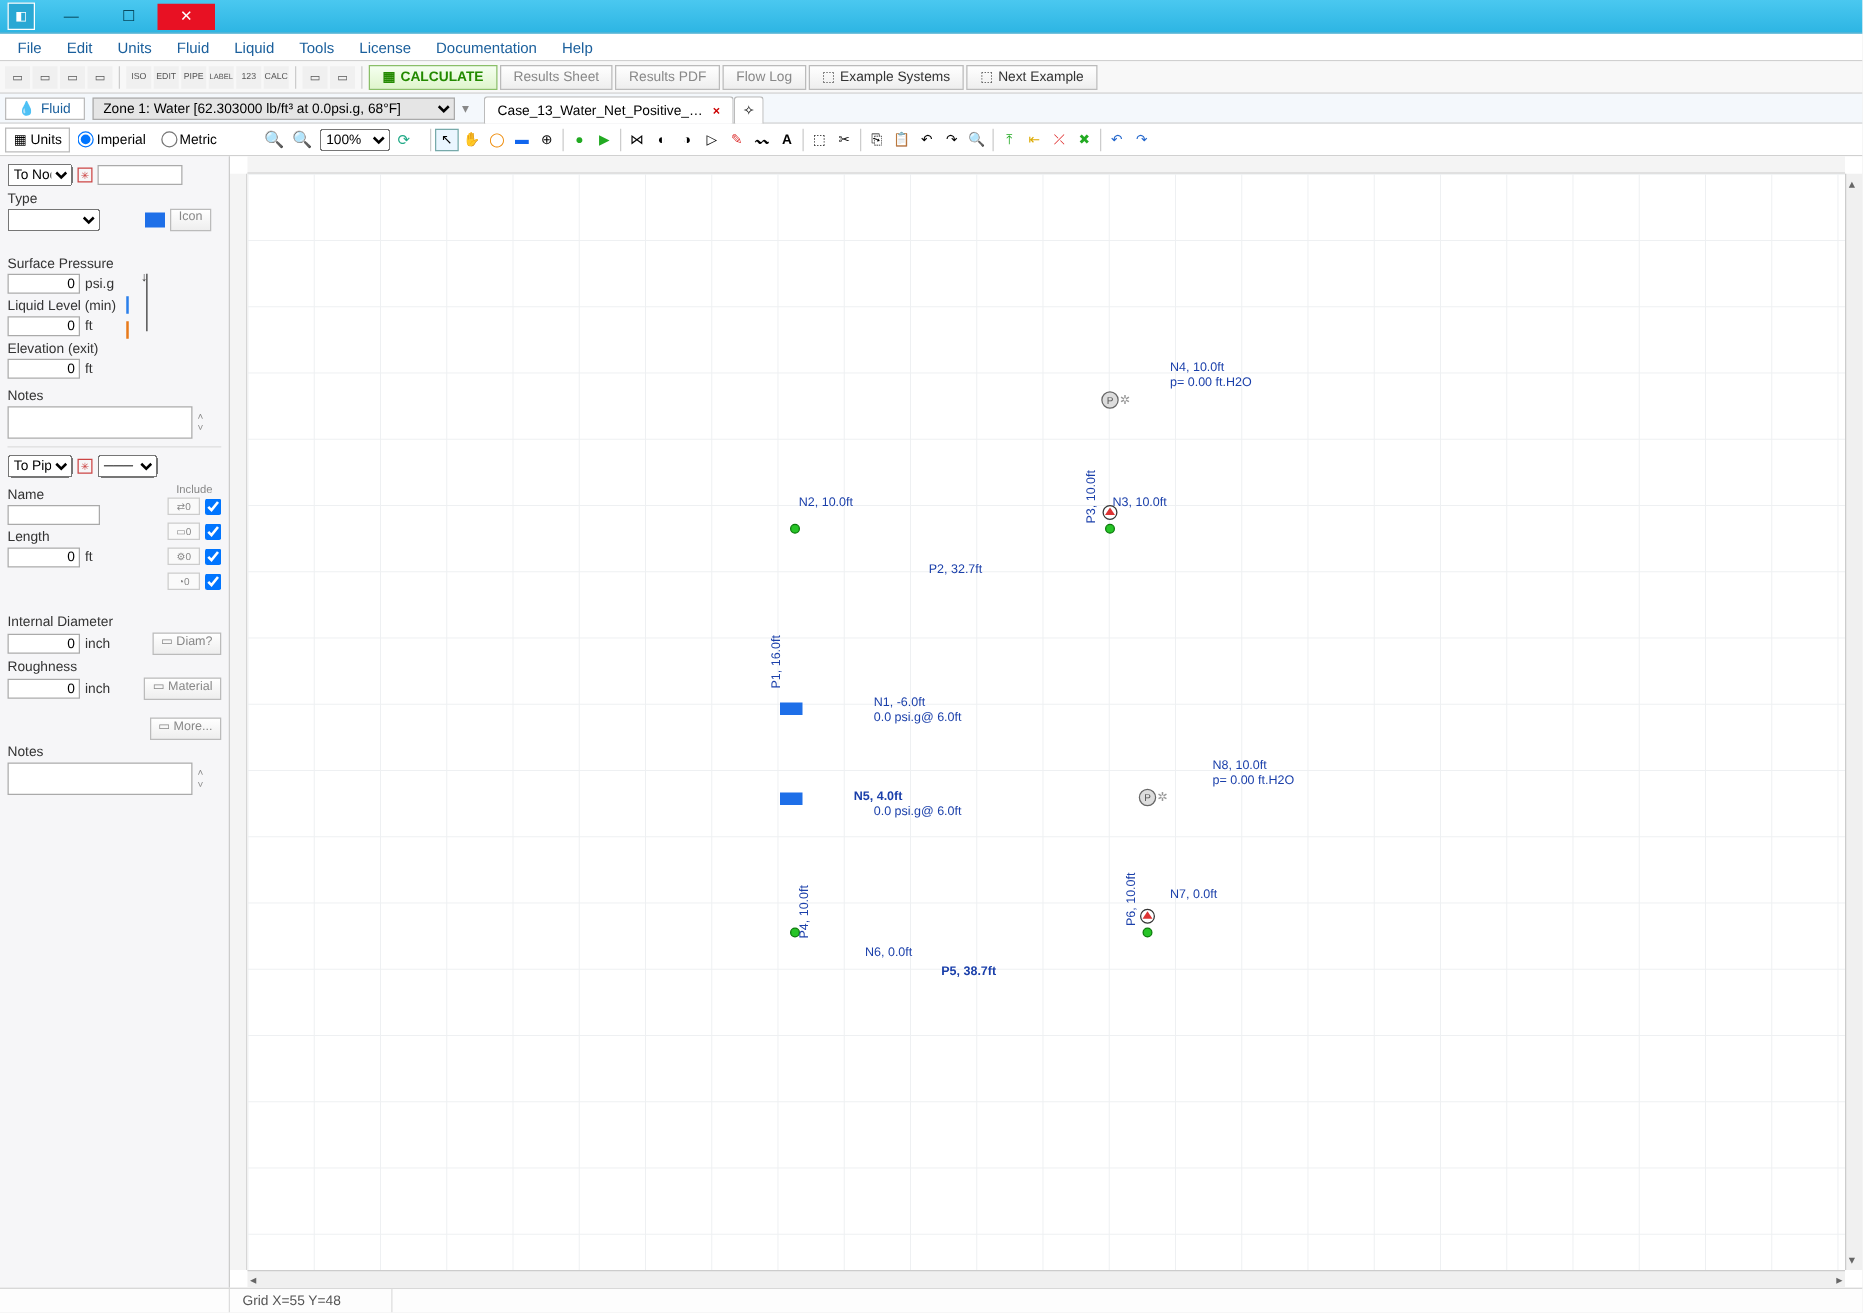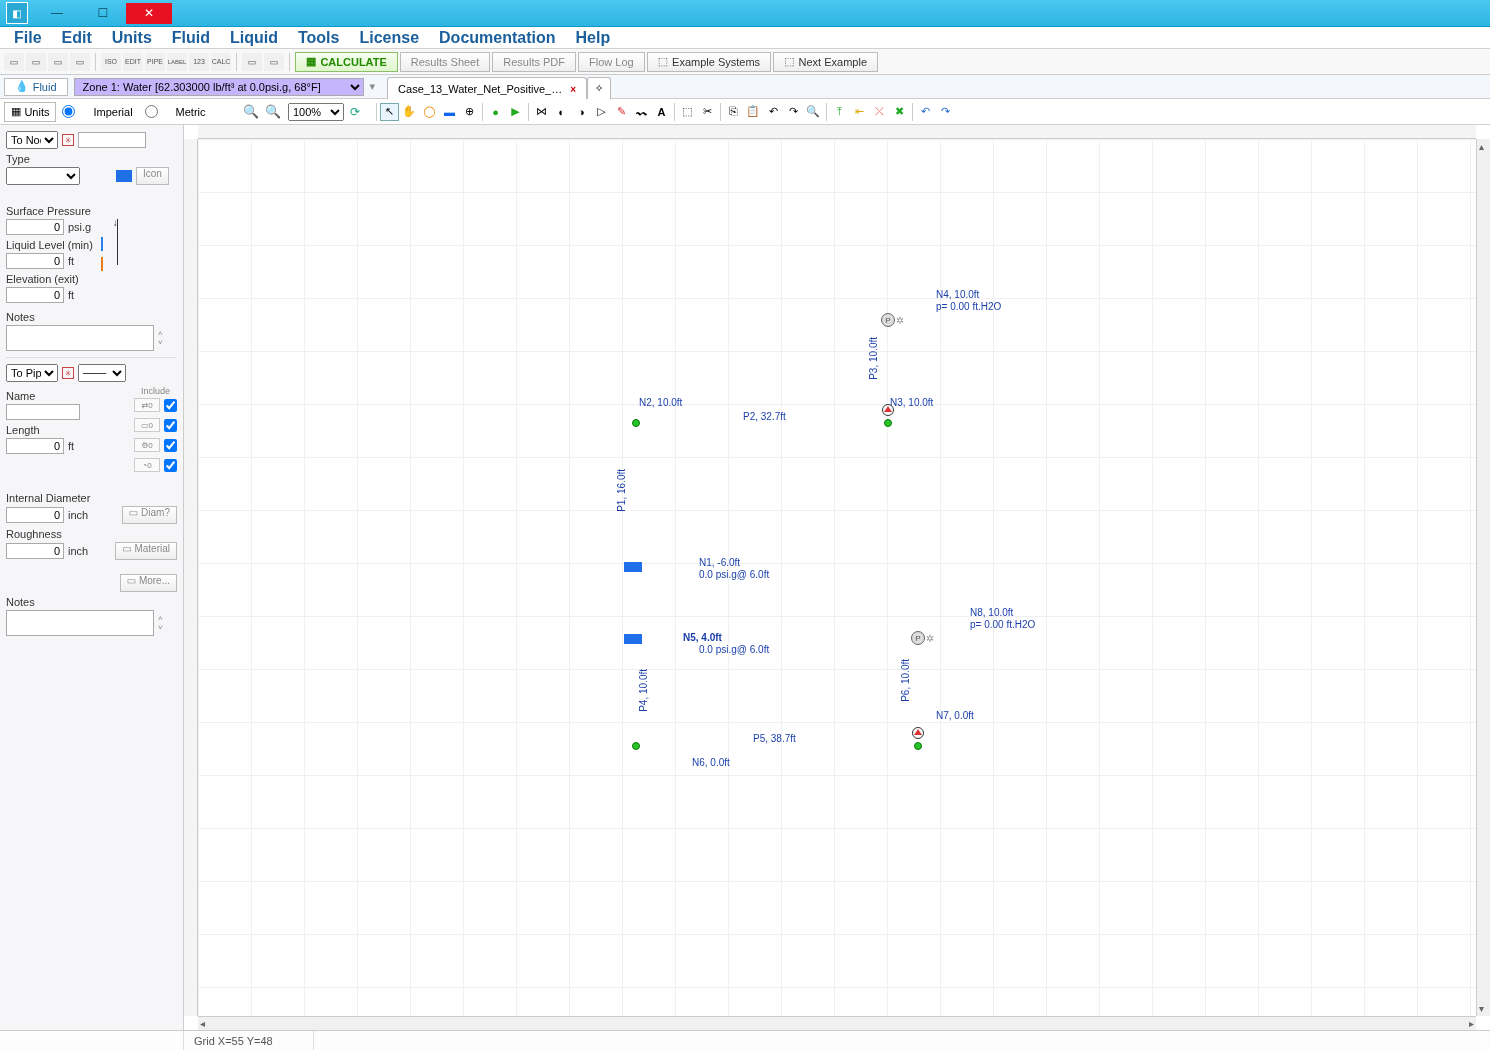--- a/index.html
+++ b/index.html
@@ -6,43 +6,43 @@
 html, body { width: 1490px; height: 1050px; overflow: hidden; background: #f0f0f0; }
 
 .titlebar { height: 27px; background: linear-gradient(#4ac8f0,#2db5e3); display:flex; align-items:center; border-bottom:1px solid #0e98c8; }
 .titlebar .appicon { width:22px; height:22px; margin:0 6px; background:#2aa8d4; border:1px solid #fff; display:flex; align-items:center; justify-content:center; color:#fff; font-size:10px;}
 .titlebar .title { flex:1; text-align:center; color:#084a5f; font-size:12px; }
 .titlebar .winbtns { display:flex; }
 .titlebar .winbtn { width:46px; height:21px; margin-top:0; display:flex; align-items:center; justify-content:center; font-size:12px; color:#084a5f; }
 .titlebar .winbtn.close { background:#e81123; color:#fff; }
 
 .menubar { height:22px; background:#fff; border-bottom:1px solid #d0d0d0; display:flex; align-items:center; padding:0 6px; gap:4px;}
-.menubar span { font-size:16px; color:#1a5f9c; padding:2px 8px; cursor:default;font-weight:bold; }
+.menubar span { font-size:12px; color:#1a5f9c; padding:2px 8px; cursor:default; }
 
 .toolbar1 { height:26px; background:#f8f8f8; border-bottom:1px solid #ccc; display:flex; align-items:center; padding:0 4px; gap:2px;}
 .tbicon { width:20px; height:18px; border:1px solid transparent; display:inline-flex; align-items:center; justify-content:center; font-size:9px; color:#555; background:#f0f0f0;}
 .tbsep { width:1px; height:18px; background:#ccc; margin:0 3px; }
 .tbbtn { height:20px; padding:0 10px; font-size:11px; border:1px solid #bbb; background:linear-gradient(#fff,#eee); display:inline-flex; align-items:center; gap:4px; color:#888; }
 .tbbtn.calc { background:linear-gradient(#f5fff0,#dff5cc); color:#238a00; border-color:#8abf68; font-weight:bold;}
 .tbbtn.active { color:#333; }
 
 .fluidbar { height:24px; background:#f4f8fc; border-bottom:1px solid #ccc; display:flex; align-items:center; padding:0 4px; gap:6px;}
 .fluidbar .fluidbtn { height:18px; padding:0 10px; font-size:11px; border:1px solid #bbb; background:#fff; display:inline-flex; align-items:center; gap:4px; color:#1a5f9c;}
-.fluidbar .zonesel { height:18px; font-size:11px; width:290px; padding:0 4px; border:1px solid #aaa; background:#c4b5fd;}
+.fluidbar .zonesel { height:18px; font-size:11px; width:290px; padding:0 4px; border:1px solid #aaa; background:#e5e5e5;}
 .fluidbar .tabwrap { display:flex; align-items:flex-end; margin-left:6px; height:24px;}
 .fluidbar .tab { height:22px; padding:2px 10px 0 10px; font-size:11px; border:1px solid #bbb; border-bottom:none; background:#fff; display:flex; align-items:center; gap:4px; border-radius:3px 3px 0 0;}
 .fluidbar .tab .x { color:#c00; font-weight:bold; margin-left:4px; font-size:10px;}
 .fluidbar .logo { margin-left:auto; margin-right:16px; margin-top:6px;}
 .fluidbar .logo .big { font-size:24px; color:#4c9fd2; letter-spacing:1px;}
 .fluidbar .logo .big .exp { color:#aaa; font-style:italic; font-weight:300;}
 .fluidbar .logo .sm { font-size:8px; color:#888; text-align:right; letter-spacing:2px;}
 
 .unitsbar { height:26px; background:#fff; border-bottom:1px solid #d0d0d0; display:flex; align-items:center; padding:0 4px; gap:6px;}
 .unitsbar .ubtn { height:20px; padding:0 6px; font-size:11px; border:1px solid #bbb; background:#fff; display:inline-flex; align-items:center; gap:3px;}
-.unitsbar label { font-size:11px; display:inline-flex; align-items:center; gap:18px; margin-right:6px;}
+.unitsbar label { font-size:11px; display:inline-flex; align-items:center; gap:2px; margin-right:6px;}
 .zoomsel { height:18px; width:56px; font-size:11px;}
 .drawtoolbar { display:flex; align-items:center; gap:1px; margin-left:8px;}
 .dicon { width:19px; height:18px; display:inline-flex; align-items:center; justify-content:center; font-size:11px; border:1px solid transparent;}
 .dicon.sel { border:1px solid #7aa; background:#eaf6ff;}
 .dsep { width:1px; height:18px; background:#ccc; margin:0 2px;}
 
 .mainrow { display:flex; height:calc(1050px - 27px - 22px - 26px - 24px - 26px - 20px); }
 .sidebar { width:184px; background:#f6f6f8; border-right:1px solid #ccc; padding:6px 6px; font-size:11px; color:#333; overflow:hidden;}
 .sidebar .sel { width:52px; height:18px; font-size:11px;}
 .sidebar .row { display:flex; align-items:center; gap:4px; margin-bottom:4px;}
@@ -76,21 +76,21 @@
 .scroll-v { position:absolute; right:0; top:14px; bottom:14px; width:14px; background:#f0f0f0; border-left:1px solid #ccc;}
 
 .node { position:absolute; width:8px; height:8px; border-radius:50%; background:#27c427; border:1px solid #0a7a0a; transform:translate(-50%,-50%);}
 .tank { position:absolute; width:18px; height:10px; background:#1e6fe8; transform:translate(-50%,-50%);}
 .pump { position:absolute; width:12px; height:12px; border-radius:50%; border:1.5px solid #333; background:#fff; transform:translate(-50%,-50%); display:flex; align-items:center; justify-content:center;}
 .pump::after { content:""; width:0; height:0; border-left:4px solid transparent; border-right:4px solid transparent; border-bottom:6px solid #d33; transform:translateY(-1px);}
 .pnode { position:absolute; width:14px; height:14px; border-radius:50%; border:1.5px solid #666; background:#ddd; transform:translate(-50%,-50%); display:flex; align-items:center; justify-content:center; font-size:8px; color:#555;}
 .spray { position:absolute; transform:translate(-50%,-50%); font-size:10px; color:#999;}
 .nlabel { position:absolute; font-size:10px; color:#1a3faa; white-space:nowrap;margin-left:46px;}
 .nlabel.sub { color:#1a3faa;}
-.plabel { position:absolute; font-size:10px; color:#1a3faa; white-space:nowrap;}
+.plabel { position:absolute; font-size:10px; color:#1a3faa; white-space:nowrap;margin-top:39px;}
 .plabel.v { writing-mode:vertical-rl; transform:rotate(180deg);}
 svg.pipes { position:absolute; inset:0; }
 svg.pipes line { stroke:#111; stroke-width:1.2;}
 svg.pipes marker polygon { fill:#111;}
 
 .statusbar { height:20px; background:#fdfdfd; border-top:1px solid #ccc; display:flex; align-items:center; font-size:11px; color:#555;}
 .statusbar .cell { padding:0 10px; border-right:1px solid #ddd; height:100%; display:flex; align-items:center;}
 </style>
 </head>
 <body>
@@ -387,21 +387,21 @@
       <div class="node" style="left:720px; top:607px;"></div>
       <div class="pump" style="left:720px; top:594px;"></div>
       <div class="nlabel" style="left:692px; top:571px;">N7, 0.0ft</div>
 
       <div class="pnode" style="left:720px; top:499px;">P</div>
       <div class="spray" style="left:732px; top:499px;">✲</div>
       <div class="nlabel" style="left:726px; top:468px;">N8, 10.0ft</div>
       <div class="nlabel sub" style="left:726px; top:480px;">p= 0.00 ft.H2O</div>
 
       <div class="plabel v" style="left:440px; top:530px;">P4, 10.0ft</div>
-      <div class="plabel" style="left:555px; top:594px;">P5, 38.7ft</div>
+      <div class="plabel" style="left:555px; top:594px;font-weight:bold;">P5, 38.7ft</div>
       <div class="plabel v" style="left:702px; top:520px;">P6, 10.0ft</div>
     </div>
   </div>
 </div>
 
 <div class="statusbar">
   <div class="cell" style="width:184px;"></div>
   <div class="cell" style="width:130px;">Grid  X=55  Y=48</div>
 </div>
 

